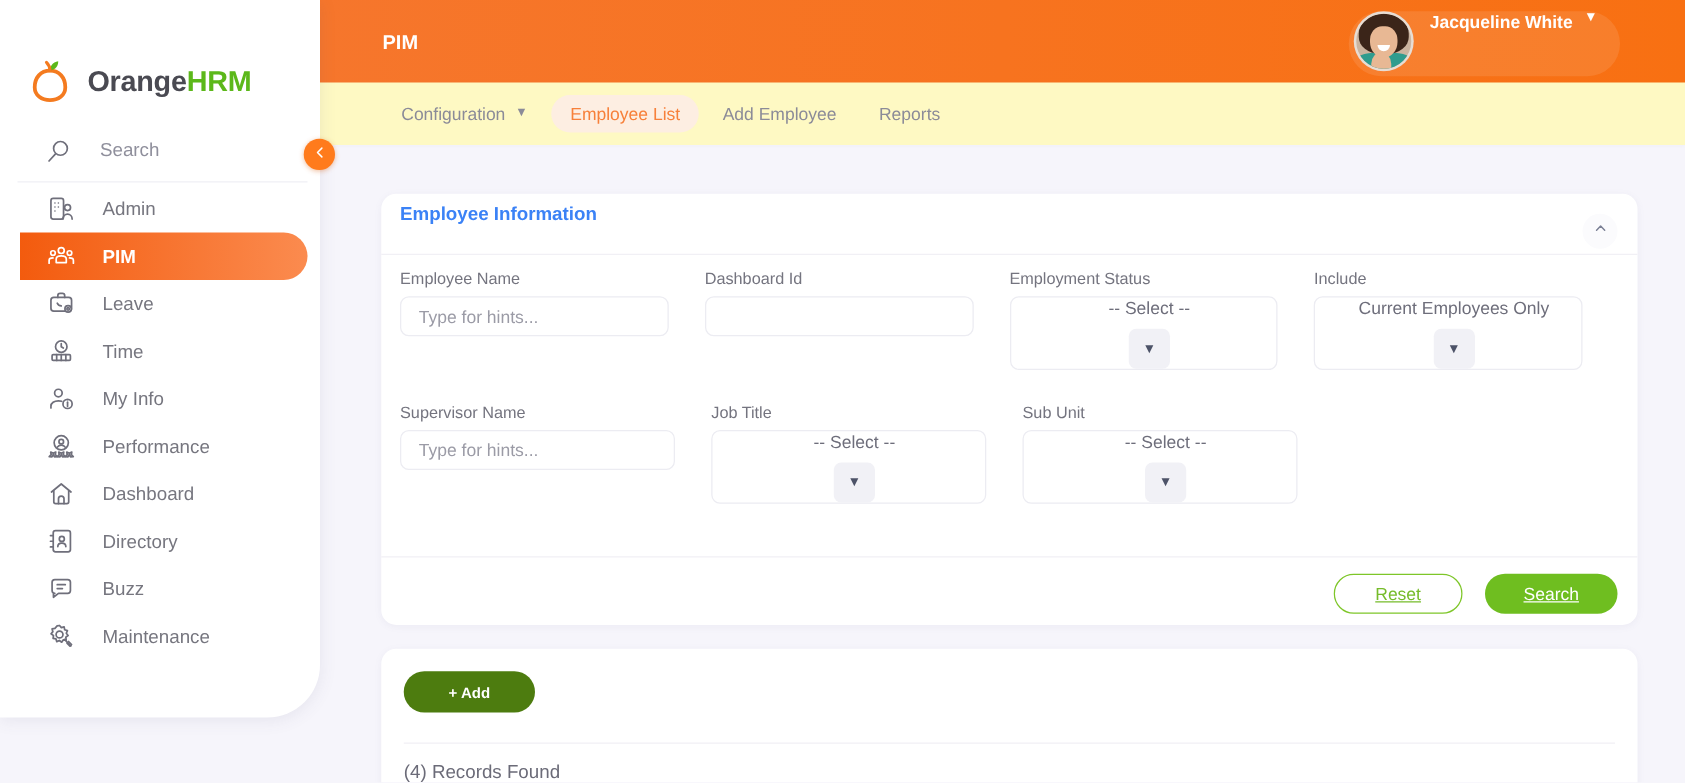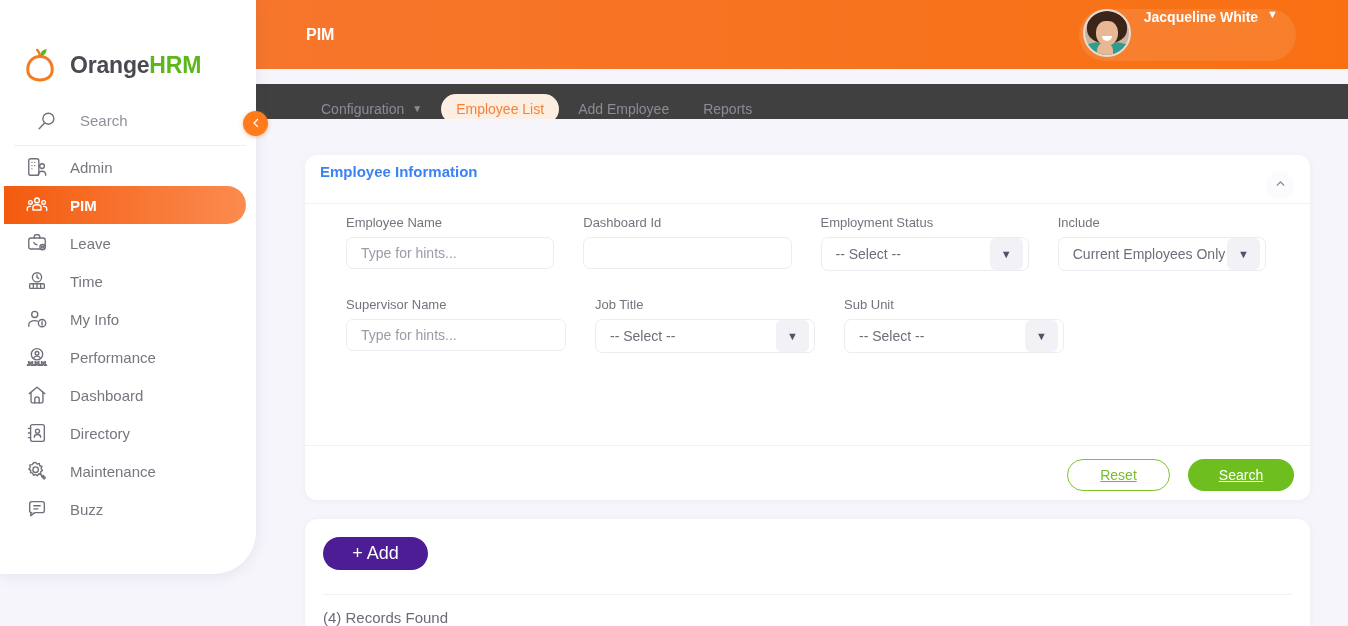--- a/index.html
+++ b/index.html
@@ -37,21 +37,21 @@
     border-bottom: 1px solid #f0eff5;
     margin: 0 10px 0 14px;
   }
   .nav-search .label {
     margin-left: 22px; font-size: 15px; color: #8f8f9c;
   }
   .nav-list { margin-top: 2px; }
   .nav-item {
     display: flex; align-items: center;
     height: 38px; padding-left: 22px;
-    margin: 0 10px 0 4px;
+    margin: 0 10px 0 16px;
     border-top-right-radius: 19px; border-bottom-right-radius: 19px;
     cursor: pointer;
     position: relative;
   }
   .nav-item .label {
     margin-left: 22px; font-size: 15px; color: #76767f;
     white-space: nowrap;
   }
   .nav-item.active {
     background: linear-gradient(90deg, #f35b0e 0%, #fb8b4f 100%);
@@ -123,23 +123,23 @@
     background:#e8b894; border-radius: 50% 50% 0 0;
   }
   #user-name {
     margin-left: 13px; color: #ffffff; font-size: 14px; font-weight: 600;
     white-space: nowrap;
   }
   #user-caret { margin-left: 9px; color: #ffffff; font-size: 11px; line-height: 1; }
 
   
   #tabbar {
-    position: absolute; left: 256px; top: 84px;
+    position: absolute; left: 256px; top: 66px;
     width: 1092px; height: 50px;
-    background: #404040;
+    background: #fef9c3;
     display: flex; align-items: center;
     padding-left: 50px;
     box-shadow: 0 1px 3px rgba(120,120,150,0.05);
   }
   .tab {
     display: flex; align-items: center;
     height: 30px; padding: 0 15px;
     margin-right: 4px;
     border-radius: 15px;
     font-size: 14px; color: #8b8b98;
@@ -175,42 +175,43 @@
     background: #fbfbfd;
     display: flex; align-items: center; justify-content: center;
     cursor: pointer;
   }
   #card-collapse svg { stroke: #7a7f94; stroke-width: 2.2; fill: none;
     stroke-linecap: round; stroke-linejoin: round; }
   #card-divider {
     position: absolute; left: 0; right: 0; top: 48px;
     height: 1px; background: #f1f0f5;
   }
-  .fields-area { position: absolute; left: 15px; top: 60px; right: 15px; margin-left: 26px; }
+  .fields-area { position: absolute; left: 15px; top: 60px; right: 15px; }
   .field-row { display: flex; }
   .field {
     width: 220px; margin-right: 29px;
   }
   .field-label {
     font-size: 13px; color: #74747f; margin-bottom: 7px; display: block;
   }
   .input-box {
     height: 32px; border: 1px solid #ececf2; border-radius: 7px;
     background: #ffffff;
     display: flex; align-items: center;
     padding: 0 14px;
     font-size: 14px; color: #9b9ba6;
   }
   .select-box {
-    height: 34px; border: 1px solid #ececf2; border-radius: 7px;
+    height: 59px; border: 1px solid #ececf2; border-radius: 7px;
     background: #ffffff;
     display: flex; align-items: center; justify-content: space-between;
     padding: 0 5px 0 14px;
     font-size: 14px; color: #6e6e7b;
     cursor: pointer;
+    flex-direction: column;
   }
   .select-arrow {
     width: 33px; height: 32px; border-radius: 6px;
     background: #f1f1f6;
     display: flex; align-items: center; justify-content: center;
     flex: none;
   }
   .select-arrow span { font-size: 11px; color: #4d5368; line-height: 1; }
   .row2 { margin-top: 26px; }
 
@@ -236,23 +237,23 @@
   }
 
   
   #results-card {
     position: absolute; left: 49px; top: 400px;
     width: 1005px; height: 170px;
   }
   #add-button {
     position: absolute; left: 18px; top: 18px;
     width: 105px; height: 33px; border-radius: 17px;
-    background: #4c1d95; color: #ffffff;
+    background: #4d7c0f; color: #ffffff;
     display: flex; align-items: center; justify-content: center;
-    font-size: 18px; font-weight: 400; cursor: pointer;
+    font-size: 12px; font-weight: 700; cursor: pointer;
   }
   #results-divider {
     position: absolute; left: 18px; right: 18px; top: 75px;
     height: 1px; background: #f1f0f5;
   }
   #records-found {
     position: absolute; left: 18px; top: 90px;
     font-size: 15px; color: #6b6b78;
   }
 </style>
@@ -394,38 +395,38 @@
             <circle cx="12.5" cy="10" r="2.2"></circle>
             <path d="M9 16.6c0-1.9 1.6-3 3.5-3s3.5 1.1 3.5 3"></path>
           </svg>
         </span>
         <span class="label">Directory</span>
       </div>
 
       <div class="nav-item">
         <span class="nav-icon">
           <svg viewBox="0 0 24 24" width="22" height="22">
+            <path d="M4 6.4A2.4 2.4 0 016.4 4h11.2A2.4 2.4 0 0120 6.4v7.2a2.4 2.4 0 01-2.4 2.4H9.6L5.2 19.4V16H6.4A2.4 2.4 0 014 13.6z"></path>
+            <line x1="8.5" y1="8.4" x2="15.5" y2="8.4"></line>
+            <line x1="8.5" y1="11.8" x2="13" y2="11.8"></line>
+          </svg>
+        </span>
+        <span class="label">Buzz</span>
+      </div>
+
+      <div class="nav-item">
+        <span class="nav-icon">
+          <svg viewBox="0 0 24 24" width="22" height="22">
             <circle cx="10.5" cy="10.5" r="3"></circle>
             <path d="M10.5 2.6l1.6 1.9 2.4-.7.5 2.5 2.4.8-1 2.3 1.6 1.9-2 1.5.3 2.5-2.5-.2-1.4 2.1-2-1.5-2.3 1-.7-2.4-2.5-.5.3-2.5-2.1-1.4 1.6-1.9-.7-2.4 2.5-.5L8.4 3z"></path>
             <path d="M14.8 14.8l5.6 5.6"></path>
             <path d="M18.4 16.6l2.6 2.6-1.4 1.4-2.6-2.6"></path>
           </svg>
         </span>
         <span class="label">Maintenance</span>
-      </div>
-
-      <div class="nav-item">
-        <span class="nav-icon">
-          <svg viewBox="0 0 24 24" width="22" height="22">
-            <path d="M4 6.4A2.4 2.4 0 016.4 4h11.2A2.4 2.4 0 0120 6.4v7.2a2.4 2.4 0 01-2.4 2.4H9.6L5.2 19.4V16H6.4A2.4 2.4 0 014 13.6z"></path>
-            <line x1="8.5" y1="8.4" x2="15.5" y2="8.4"></line>
-            <line x1="8.5" y1="11.8" x2="13" y2="11.8"></line>
-          </svg>
-        </span>
-        <span class="label">Buzz</span>
       </div>
 
     </div>
   </div>
 
   <div id="collapse-toggle">
     <span>
       <svg viewBox="0 0 24 24" width="12" height="12">
           <polyline points="15,5 8,12 15,19"></polyline>
         </svg>

